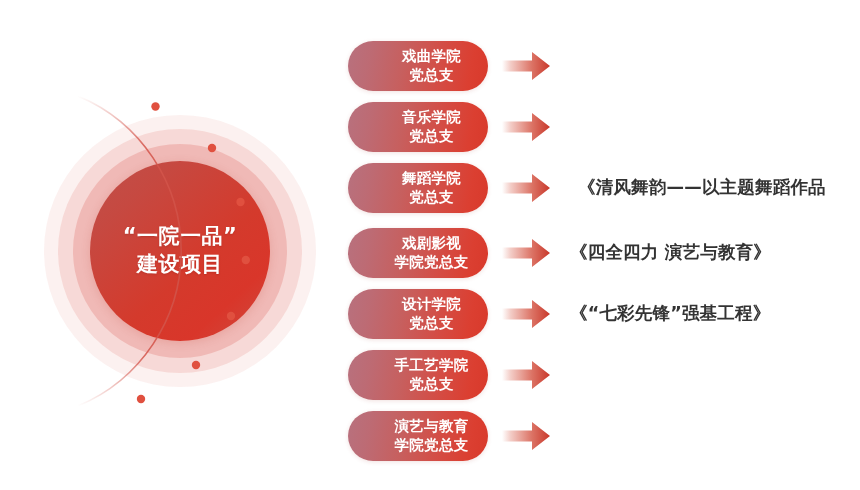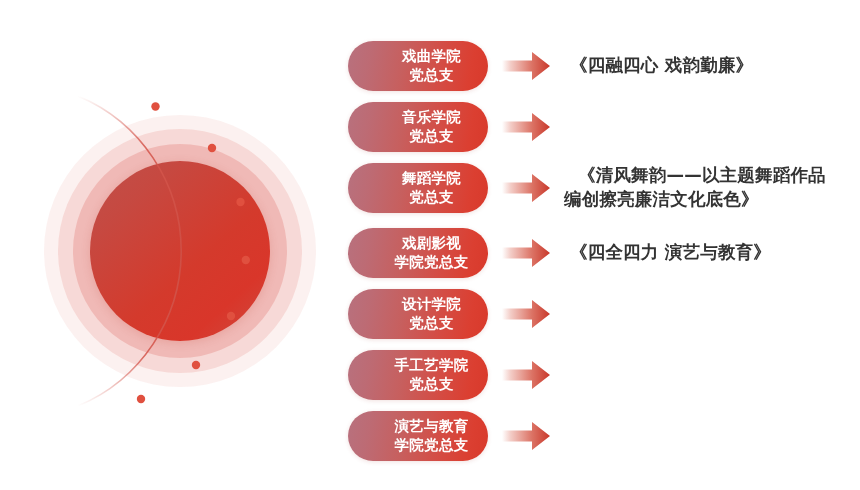--- a/index.html
+++ b/index.html
@@ -131,20 +131,24 @@
 
 <div id="stage">
 
   <div id="emblem">
 
     <div class="ring" id="ring3" style="left:180px; top:251px;"></div>
     <div class="ring" id="ring2" style="left:180px; top:251px;"></div>
     <div class="ring" id="ring1" style="left:180px; top:251px;"></div>
     <div class="ring" id="core" style="left:180px; top:251px;"></div>
 
+    <div id="core-label">
+      <span class="l1">“一院一品”</span>
+      <span class="l2">建设项目</span>
+    </div>
 
     <svg id="arc-svg" viewBox="0 0 360 490">
       <defs>
         <linearGradient id="arcGrad" x1="0" y1="0" x2="0" y2="1">
           <stop offset="0%" stop-color="#d4564c" stop-opacity="0"></stop>
           <stop offset="16%" stop-color="#d4564c" stop-opacity="0.85"></stop>
           <stop offset="50%" stop-color="#cf4f45" stop-opacity="1"></stop>
           <stop offset="84%" stop-color="#d4564c" stop-opacity="0.85"></stop>
           <stop offset="100%" stop-color="#d4564c" stop-opacity="0"></stop>
         </linearGradient>
@@ -175,23 +179,20 @@
           <linearGradient id="ag1" x1="0" y1="0" x2="1" y2="0">
             <stop offset="0%" stop-color="#ffffff"></stop>
             <stop offset="18%" stop-color="#f3cdc7"></stop>
             <stop offset="62%" stop-color="#dc7466"></stop>
             <stop offset="100%" stop-color="#c9382b"></stop>
           </linearGradient>
         </defs>
         <path d="M0 9.5 H30 V1 L48 15 L30 29 V20.5 H0 Z" fill="url(#ag1)"></path>
       </svg>
     </div>
-    <div class="outcome">
-      <span class="ol">《四融四心 戏韵勤廉》</span>
-    </div>
   </div>
 
   <div class="row" style="top:101px;">
     <div class="pill">
       <span class="pill-text">
         <span class="pl">音乐学院</span>
         <span class="pl">党总支</span>
       </span>
     </div>
     <div class="arrow">
@@ -224,21 +225,20 @@
             <stop offset="18%" stop-color="#f3cdc7"></stop>
             <stop offset="62%" stop-color="#dc7466"></stop>
             <stop offset="100%" stop-color="#c9382b"></stop>
           </linearGradient>
         </defs>
         <path d="M0 9.5 H30 V1 L48 15 L30 29 V20.5 H0 Z" fill="url(#ag3)"></path>
       </svg>
     </div>
     <div class="outcome" style="padding-left:0px;">
       <span class="ol" style="padding-left:14px;">《清风舞韵——以主题舞蹈作品</span>
-      <span class="ol">编创擦亮廉洁文化底色》</span>
     </div>
   </div>
 
   <div class="row" style="top:227px;">
     <div class="pill">
       <span class="pill-text">
         <span class="pl">戏剧影视</span>
         <span class="pl">学院党总支</span>
       </span>
     </div>
@@ -273,20 +273,23 @@
           <linearGradient id="ag5" x1="0" y1="0" x2="1" y2="0">
             <stop offset="0%" stop-color="#ffffff"></stop>
             <stop offset="18%" stop-color="#f3cdc7"></stop>
             <stop offset="62%" stop-color="#dc7466"></stop>
             <stop offset="100%" stop-color="#c9382b"></stop>
           </linearGradient>
         </defs>
         <path d="M0 9.5 H30 V1 L48 15 L30 29 V20.5 H0 Z" fill="url(#ag5)"></path>
       </svg>
     </div>
+    <div class="outcome">
+      <span class="ol">《“七彩先锋”强基工程》</span>
+    </div>
   </div>
 
   <div class="row" style="top:349px;">
     <div class="pill">
       <span class="pill-text">
         <span class="pl">手工艺学院</span>
         <span class="pl">党总支</span>
       </span>
     </div>
     <div class="arrow">

